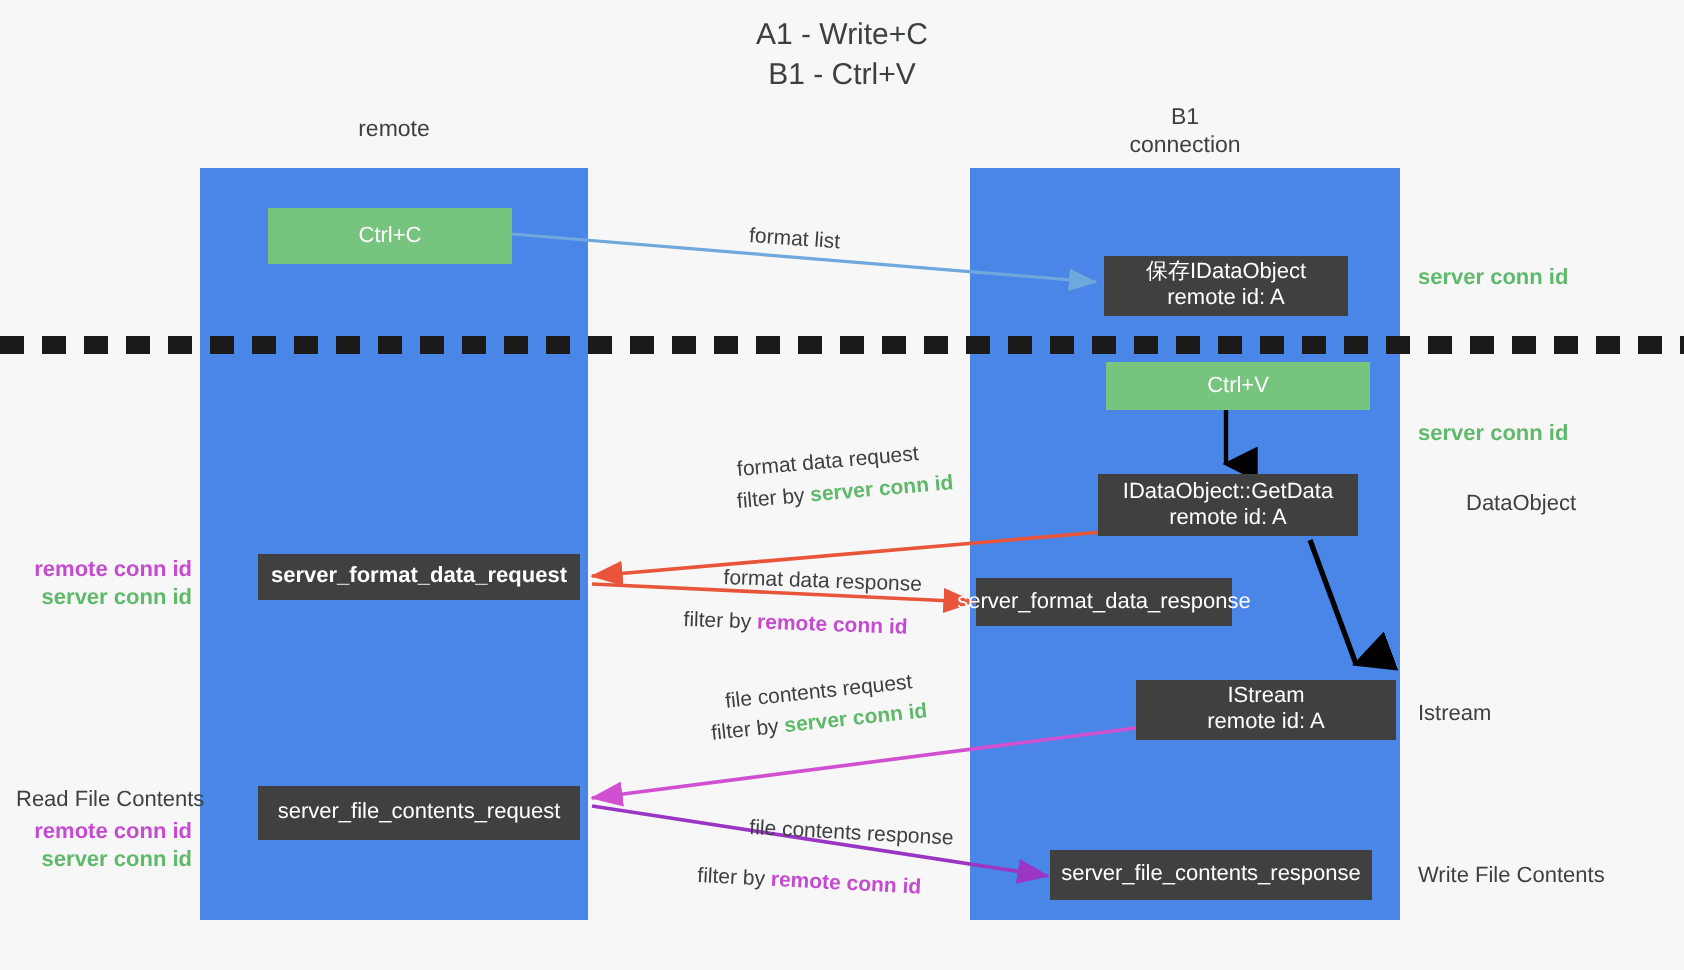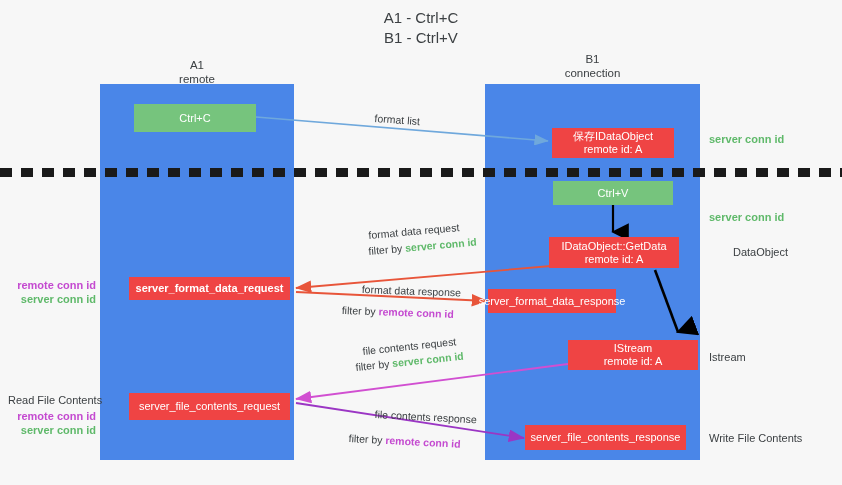--- a/index.html
+++ b/index.html
@@ -58,21 +58,21 @@
     flex-direction: column;
     align-items: center;
     justify-content: center;
     color: #ffffff;
     font-size: 11px;
     line-height: 13px;
     text-align: center;
     padding: 2px 4px;
   }
   .box.green { background: #76c47d; }
-  .box.orange { background: #ef4444; }
+  .box.orange { background: #404040; }
   .box .l2 { display: block; }
 
   
   .side-label {
     font-size: 11px;
     line-height: 14px;
     color: #3c4043;
   }
   .green-txt { color: #5fb96a; font-weight: bold; }
   .purple-txt { color: #c44ad0; font-weight: bold; }
@@ -103,26 +103,25 @@
     overflow: visible;
     pointer-events: none;
   }
 </style>
 </head>
 <body>
 
 <div id="stage">
 
   <div class="abs title">
-    <div>A1 - Ctrl+C</div>
+    <div>A1 - Write+C</div>
     <div>B1 - Ctrl+V</div>
   </div>
 
   <div class="abs col-head" style="left:100px; top:58px; width:194px;">
-    <div>A1</div>
     <div>remote</div>
   </div>
   <div class="abs col-head" style="left:485px; top:52px; width:215px;">
     <div>B1</div>
     <div>connection</div>
   </div>
 
   <div class="abs lane" id="lane-a1"></div>
   <div class="abs lane" id="lane-b1"></div>
 
@@ -166,21 +165,21 @@
 
   <div class="abs box green" style="left:134px; top:104px; width:122px; height:28px;">
     <span>Ctrl+C</span>
   </div>
 
   <div class="abs box orange" style="left:552px; top:128px; width:122px; height:30px;">
     <span>保存IDataObject</span>
     <span class="l2">remote id: A</span>
   </div>
 
-  <div class="abs box green" style="left:553px; top:181px; width:120px; height:24px;">
+  <div class="abs box green" style="left:553px; top:181px; width:132px; height:24px;">
     <span>Ctrl+V</span>
   </div>
 
   <div class="abs box orange" style="left:549px; top:237px; width:130px; height:31px;">
     <span>IDataObject::GetData</span>
     <span class="l2">remote id: A</span>
   </div>
 
   <div class="abs box orange" style="left:129px; top:277px; width:161px; height:23px;font-weight:bold;">
     <span>server_format_data_request</span>

